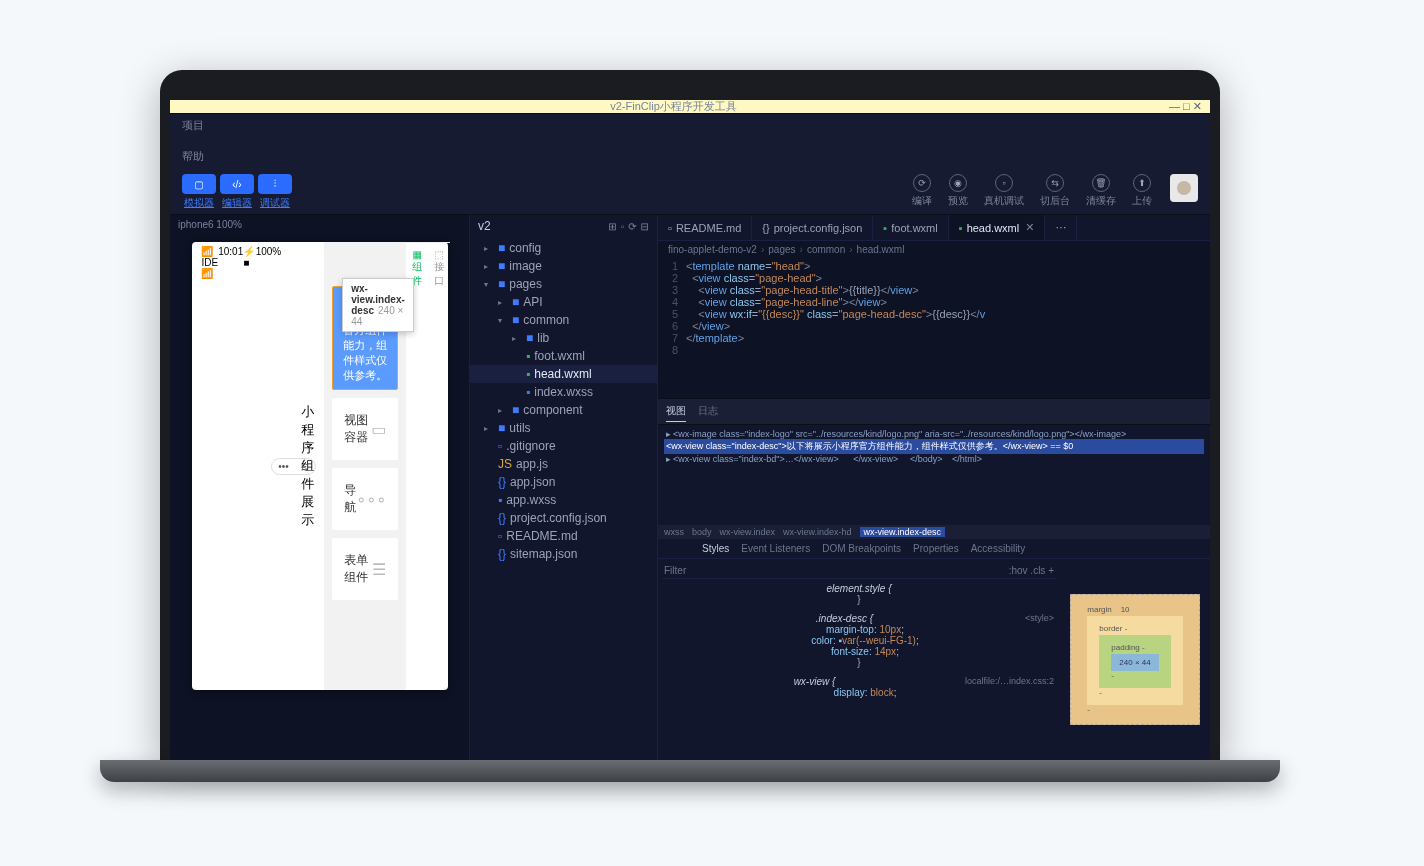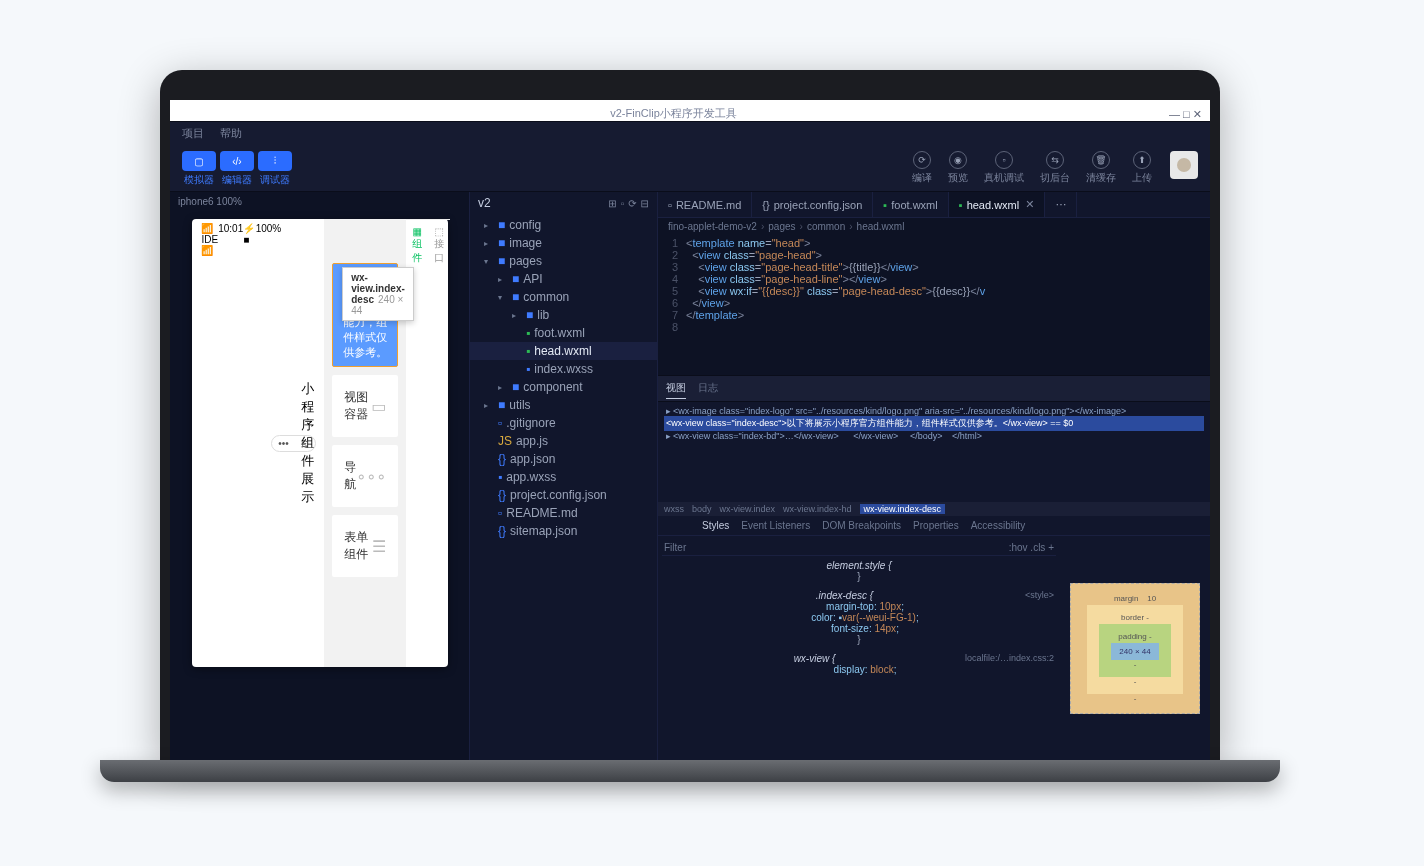--- a/index.html
+++ b/index.html
@@ -1,46 +1,46 @@
 <!DOCTYPE html>
 <html><head>
 <meta charset="utf-8">
 <style>
 * { margin: 0; padding: 0; box-sizing: border-box; font-family: -apple-system, "Segoe UI", sans-serif; }
 body { background: #f5f8fb; width: 1424px; height: 866px; position: relative; overflow: hidden; }
 .laptop { position: absolute; left: 160px; top: 70px; width: 1060px; }
 .bezel { background: #1b1c21; border-radius: 22px 22px 0 0; padding: 30px 10px 0 10px; box-shadow: 0 10px 40px rgba(0,0,0,.3); }
 .screen { background: #0d1224; width: 100%; height: 660px; font-size: 11px; color: #9aa3b8; display: flex; flex-direction: column; }
-.titlebar { display: flex; align-items: flex-end; height: 22px; padding: 0 8px; background: #ffffff; border-bottom: 1px solid #0a0d1a; }
+.titlebar { display: flex; align-items: center; height: 14px; padding: 0 8px; background: #fef9c3; border-bottom: 1px solid #0a0d1a; }
 .titlebar .title { flex: 1; text-align: center; color: #7b849c; font-size: 11px; }
 .win-ctrl { display: flex; gap: 8px; color: #5c6378; }
-.menubar { display: flex; gap: 16px; padding: 4px 12px; background: #161b31; }
+.menubar { display: flex; gap: 16px; padding: 4px 12px; background: #161b31; flex-direction: column; }
 .menubar span { color: #7b849c; font-size: 11px; }
 .toolbar { display: flex; align-items: flex-start; padding: 6px 12px 4px; background: #161b31; border-bottom: 1px solid #0a0d1a; }
 .mode-group { display: flex; gap: 4px; }
 .mode-btn { display: flex; flex-direction: column; align-items: center; gap: 2px; }
 .mode-pill { width: 34px; height: 20px; background: #2b6cff; border-radius: 4px; display: flex; align-items: center; justify-content: center; color: #fff; font-size: 10px; }
-.mode-lbl { font-size: 10px; color: #3f7bff; }
+.mode-lbl { font-size: 10px; color: #3f7bff; text-decoration: underline; }
 .toolbar .spacer { flex: 1; }
 .action { display: flex; flex-direction: column; align-items: center; gap: 2px; padding: 0 8px; }
 .action .ic { width: 18px; height: 18px; border: 1px solid #5c6378; border-radius: 50%; display: flex; align-items: center; justify-content: center; color: #9aa3b8; font-size: 9px; }
 .action .lbl { font-size: 10px; color: #7b849c; }
 .avatar { width: 28px; height: 28px; background: #e8e8e8; border-radius: 4px; margin-left: 10px; display:flex;align-items:center;justify-content:center; }
 .avatar::after { content:""; width:14px;height:14px;background:#c5b8a5;border-radius:50%; }
 .main { flex: 1; display: flex; overflow: hidden; }
 .sim-pane { width: 300px; background: #0d1224; display: flex; flex-direction: column; border-right: 1px solid #1a2040; }
 .sim-status { padding: 4px 8px; color: #7b849c; font-size: 10px; }
 .phone { margin: 8px auto 0; width: 256px; background: #fff; border-radius: 4px; color: #333; font-size: 12px; height: 448px; display: flex; flex-direction: row; box-shadow: 0 2px 8px rgba(0,0,0,.4); }
 .ph-status { display: flex; justify-content: space-between; padding: 4px 10px; font-size: 10px; color: #000; }
 .ph-nav { display: flex; align-items: center; padding: 6px 10px; position: relative; }
 .ph-nav .title { flex: 1; text-align: center; font-size: 13px; color: #000; }
 .ph-caps { position: absolute; right: 8px; display: flex; border: 1px solid #ddd; border-radius: 12px; }
 .ph-caps span { padding: 2px 6px; font-size: 10px; color: #555; }
 .ph-body { flex: 1; background: #f2f2f2; padding: 10px 8px; display: flex; flex-direction: column; gap: 8px; position: relative; }
-.tooltip { position: absolute; left: 18px; top: 48px; background: #fff; border: 1px solid #ccc; padding: 4px 8px; font-size: 10px; box-shadow: 0 2px 6px rgba(0,0,0,.2); z-index:2;}
+.tooltip { position: absolute; left: 18px; top: 36px; background: #fff; border: 1px solid #ccc; padding: 4px 8px; font-size: 10px; box-shadow: 0 2px 6px rgba(0,0,0,.2); z-index:2;}
 .tooltip .dim { color: #999; margin-left: 4px; }
 .desc-hl { background: #5b9bff; color: #fff; border: 1px solid #f0a030; padding: 6px; font-size: 11px; text-align: center; border-radius: 2px; margin-top: 34px;}
 .card { background: #fff; padding: 14px 12px; display: flex; justify-content: space-between; align-items: center; border-radius: 2px; }
 .card .ic { color: #bbb; font-size: 16px; }
 .ph-tabs { display: flex; border-top: 1px solid #eee; }
 .ph-tab { flex: 1; text-align: center; padding: 6px; font-size: 10px; color: #999; }
 .ph-tab.active { color: #07c160; }
 .tree-pane { width: 188px; background: #11162c; border-right: 1px solid #1a2040; display: flex; flex-direction: column; }
 .tree-hdr { display: flex; align-items: center; padding: 4px 8px; color: #c5cde0; font-size: 12px; }
 .tree-hdr .name { flex: 1; font-weight: 500; }
@@ -80,21 +80,21 @@
 .devtabs span.active { color: #c5cde0; margin-left: 36px; }
 .styles-pane { flex: 1; display: flex; background: #11162c; font-family: Menlo, monospace; font-size: 10px; overflow: hidden;}
 .styles-left { flex: 1; padding: 4px; overflow:hidden;text-align:center;}
 .filter-row { display: flex; justify-content: space-between; color: #6b768f; padding: 2px; border-bottom: 1px solid #1a2040;}
 .rule { padding: 4px 2px; color: #9aa3b8; }
 .rule .sel { color: #c5cde0; font-style: italic; }
 .rule .prop { color: #8cc8f0; padding-left: 12px; display: block; }
 .rule .val { color: #c58858; }
 .rule .src { float: right; color: #6b768f; font-size: 9px;}
 .box-model { width: 150px; padding: 8px; display:flex;align-items:center;justify-content:center;}
-.bm-margin { background: #e8c488; padding: 10px 16px; font-size: 8px; color: #555; border:1px dashed #aaa; text-align:center;}
+.bm-margin { background: #e8c488; padding: 10px 16px; font-size: 8px; color: #555; border:1px dashed #aaa; }
 .bm-border { background: #f5dba0; padding: 8px 12px; margin-top:2px;}
 .bm-padding { background: #b8d480; padding: 8px 12px; margin-top:2px;}
 .bm-content { background: #8bb8d8; padding: 4px 8px; margin-top:2px; color: #336; }
 .base { height: 22px; background: linear-gradient(#6a6d72, #3d4045); border-radius: 0 0 14px 14px; margin: 0 -60px; box-shadow: 0 8px 20px rgba(0,0,0,.3);}
 </style>
 </head>
 <body>
 
 <div class="laptop">
 <div class="bezel">

